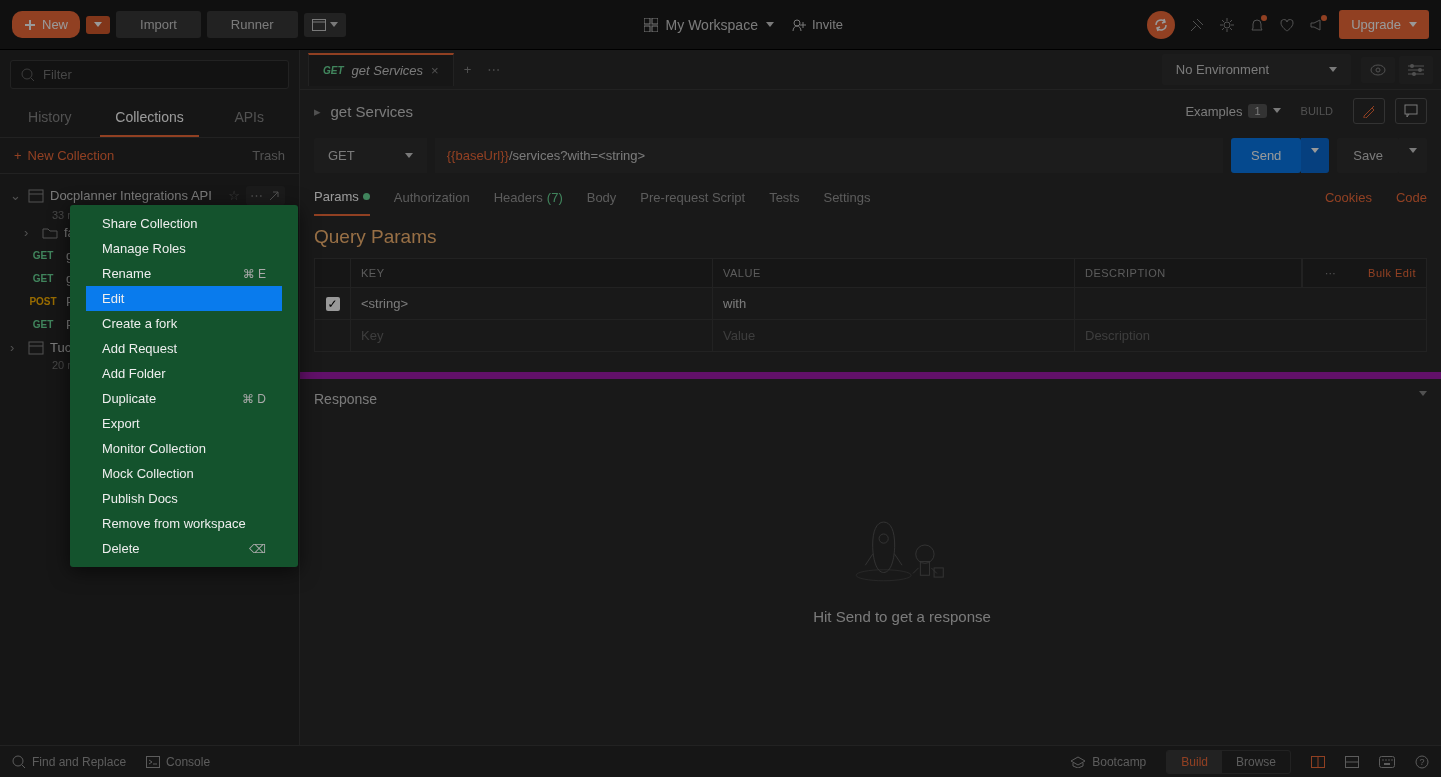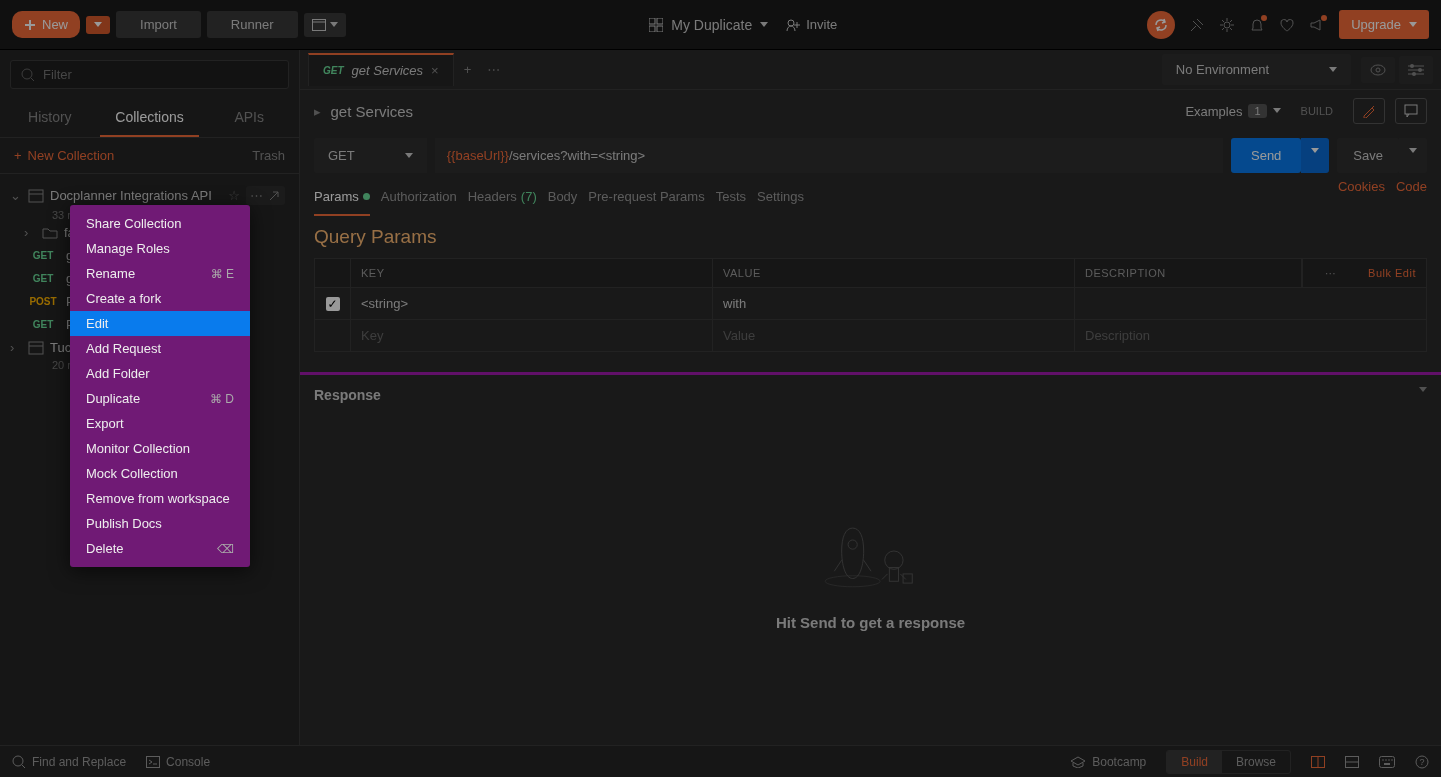--- a/index.html
+++ b/index.html
@@ -64,21 +64,21 @@
 
 .url-row { display: flex; padding: 6px 14px; gap: 8px; }
 .method-dd { background: #303030; padding: 10px 14px; color: #ccc; display: flex; align-items: center; gap: 50px; border-radius: 3px 0 0 3px; }
 .url-input { flex: 1; background: #303030; padding: 10px 12px; color: #ccc; }
 .url-pre { color: #f26b3a; }
 .send-btn { background: #097bed; color: #fff; padding: 10px 20px; border-radius: 3px; font-weight: 500; display: flex; align-items: center; gap: 8px; }
 .send-dd { background: #0a6cd4; padding: 10px; color: #fff; border-radius: 0 3px 3px 0; }
 .save-btn { background: #303030; color: #ccc; padding: 10px 16px; border-radius: 3px; }
 .save-dd { background: #303030; padding: 10px; color: #ccc; border-radius: 0 3px 3px 0; }
 
-.param-tabs { display: flex; align-items: flex-start; padding: 0 14px; gap: 11px; font-size: 13px; }
+.param-tabs { display: flex; align-items: center; padding: 0 14px; gap: 24px; font-size: 13px; }
 .ptab { padding: 10px 0; color: #999; cursor: pointer; display: flex; align-items: center; gap: 4px; }
 .ptab.active { color: #fff; border-bottom: 2px solid #f26b3a; }
 .green-dot { width: 7px; height: 7px; background: #6bdd9a; border-radius: 50%; display: inline-block; }
 .hcount { color: #6bdd9a; }
 .ptab-spacer { flex: 1; }
 .link-orange { color: #f26b3a; cursor: pointer; }
 
 .section-label { padding: 10px 14px; color: #fdba74; font-size: 19px; }
 .params-table { margin: 0 14px; border: 1px solid #3a3a3a; }
 .params-head { display: flex; background: #262626; color: #999; font-size: 11px; letter-spacing: 0.5px; }
@@ -86,35 +86,35 @@
 .pc-check { width: 36px; text-align: center; border-right: 1px solid #3a3a3a; }
 .pc-key { width: 362px; }
 .pc-val { width: 362px; }
 .pc-desc { flex: 1; }
 .pc-actions { width: 56px; display: flex; align-items: center; justify-content: center; gap: 4px; color: #888; border-left: 1px solid #3a3a3a; border-right: none; }
 .params-row { display: flex; border-top: 1px solid #3a3a3a; color: #ccc; }
 .params-row .pcell input { background: transparent; border: none; outline: none; color: #ccc; width: 100%; font-size: 13px; }
 .params-row .pcell input::placeholder { color: #666; }
 .checkbox { width: 14px; height: 14px; background: #fff; border-radius: 2px; display: inline-flex; align-items: center; justify-content: center; color: #000; font-size: 12px; }
 
-.response-section { margin-top: 20px; border-top: 3px solid #a21caf; padding: 12px 14px; flex: 1; display: flex; flex-direction: column; position: relative; font-weight: bold; }
+.response-section { margin-top: 20px; border-top: 7px solid #a21caf; padding: 12px 14px; flex: 1; display: flex; flex-direction: row; position: relative; }
 .response-title { color: #ccc; font-size: 14px; }
 .resp-dd { position: absolute; right: 14px; top: 12px; color: #888; }
 .response-empty { flex: 1; display: flex; flex-direction: column; align-items: center; justify-content: center; color: #ccc; }
 .rocket-svg { width: 110px; height: 90px; margin-bottom: 18px; opacity: 0.6; }
 
 .footer { height: 32px; border-top: 1px solid #3a3a3a; background: #262626; display: flex; align-items: center; padding: 0 12px; gap: 20px; color: #999; font-size: 12px; }
 .footer-item { display: flex; align-items: center; gap: 6px; cursor: pointer; }
 .footer-spacer { flex: 1; }
 .footer-toggle { display: flex; border: 1px solid #3a3a3a; border-radius: 3px; overflow: hidden; }
 .ft-btn { padding: 4px 14px; cursor: pointer; }
 .ft-btn.active { background: #3a3a3a; color: #f26b3a; }
 
 .overlay { position: absolute; inset: 0; background: rgba(0,0,0,0.4); }
-.ctx-menu { position: absolute; left: 70px; top: 205px; width: 180px; background: #701a75; border-radius: 3px; padding: 6px 0; box-shadow: 0 4px 20px rgba(0,0,0,0.6); z-index: 100; }
+.ctx-menu { position: absolute; left: 70px; top: 205px; width: 228px; background: #14532d; border-radius: 3px; padding: 6px 16px; box-shadow: 0 4px 20px rgba(0,0,0,0.6); z-index: 100; }
 .ctx-item { padding: 5px 16px; color: #eee; font-size: 13px; display: flex; justify-content: space-between; align-items: center; cursor: pointer; }
 .ctx-item.hl { background: #097bed; }
 .ctx-shortcut { color: #aaa; font-size: 12px; }
 svg { display: block; }
 </style>
 </head>
 <body>
 
 <div class="topbar">
   <div class="btn-new">
@@ -140,21 +140,21 @@
       </svg>
   </div>
   <div class="top-center">
     <div class="workspace-sel">
       <svg width="14" height="14">
           <rect x="0" y="0" width="6" height="6" fill="none" stroke="#ccc"></rect>
           <rect x="8" y="0" width="6" height="6" fill="none" stroke="#ccc"></rect>
           <rect x="0" y="8" width="6" height="6" fill="none" stroke="#ccc"></rect>
           <rect x="8" y="8" width="6" height="6" fill="none" stroke="#ccc"></rect>
         </svg>
-      <span style="font-size:14px">My Duplicate</span>
+      <span style="font-size:14px">My Workspace</span>
       <svg width="8" height="6">
           <path d="M0 0l4 5 4-5" fill="#ccc"></path>
         </svg>
     </div>
     <div class="invite-btn">
       <svg width="14" height="14">
           <circle cx="5" cy="5" r="3" fill="none" stroke="#ccc"></circle>
           <path d="M1 13c0-3 2-5 4-5s4 2 4 5M11 4v6M8 7h6" stroke="#ccc" fill="none"></path>
         </svg>
       <span>Invite</span>
@@ -373,21 +373,21 @@
       <div class="ptab active">
         <span>Params</span>
         <span class="green-dot"></span>
       </div>
       <div class="ptab">Authorization</div>
       <div class="ptab">
         <span>Headers</span>
         <span class="hcount">(7)</span>
       </div>
       <div class="ptab">Body</div>
-      <div class="ptab">Pre-request Params</div>
+      <div class="ptab">Pre-request Script</div>
       <div class="ptab">Tests</div>
       <div class="ptab">Settings</div>
       <div class="ptab-spacer"></div>
       <div class="link-orange">Cookies</div>
       <div class="link-orange">Code</div>
     </div>
 
     <div class="section-label">Query Params</div>
 
     <div class="params-table">
@@ -503,48 +503,48 @@
   <div class="ctx-item">
       <span>Share Collection</span>
     </div>
   <div class="ctx-item">
       <span>Manage Roles</span>
     </div>
   <div class="ctx-item">
       <span>Rename</span>
       <span class="ctx-shortcut">⌘ E</span>
     </div>
-  <div class="ctx-item">
-      <span>Create a fork</span>
-    </div>
   <div class="ctx-item hl">
       <span>Edit</span>
     </div>
   <div class="ctx-item">
+      <span>Create a fork</span>
+    </div>
+  <div class="ctx-item">
       <span>Add Request</span>
     </div>
   <div class="ctx-item">
       <span>Add Folder</span>
     </div>
   <div class="ctx-item">
       <span>Duplicate</span>
       <span class="ctx-shortcut">⌘ D</span>
     </div>
   <div class="ctx-item">
       <span>Export</span>
     </div>
   <div class="ctx-item">
       <span>Monitor Collection</span>
     </div>
   <div class="ctx-item">
       <span>Mock Collection</span>
     </div>
   <div class="ctx-item">
+      <span>Publish Docs</span>
+    </div>
+  <div class="ctx-item">
       <span>Remove from workspace</span>
-    </div>
-  <div class="ctx-item">
-      <span>Publish Docs</span>
     </div>
   <div class="ctx-item">
       <span>Delete</span>
       <span class="ctx-shortcut">⌫</span>
     </div>
 </div>
 
 </body></html>

